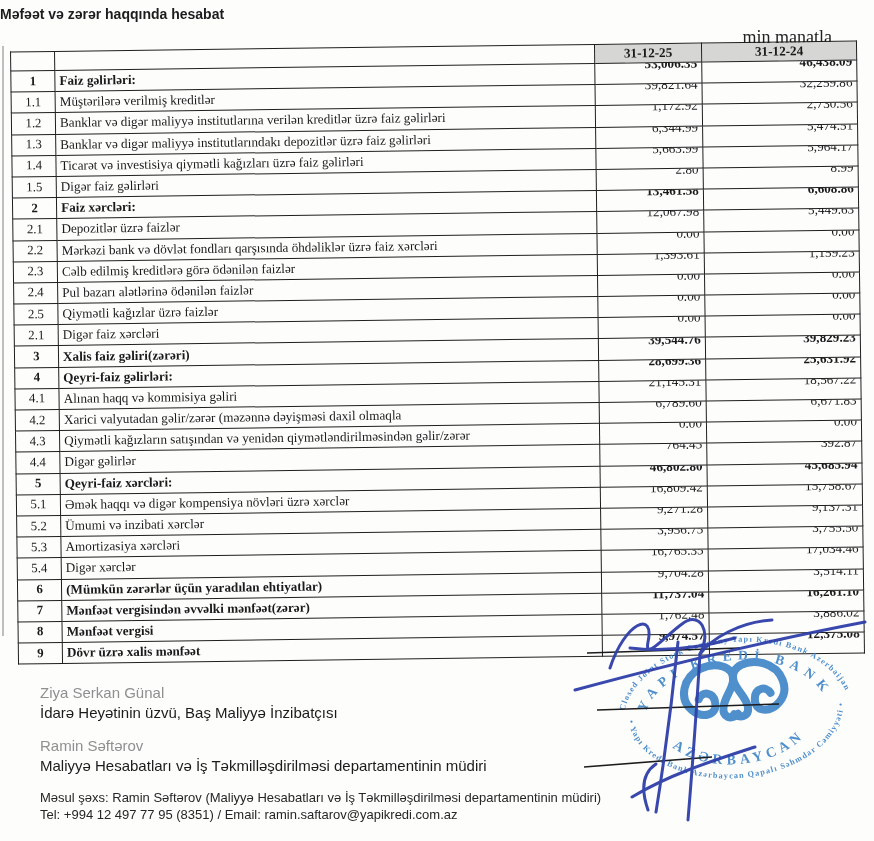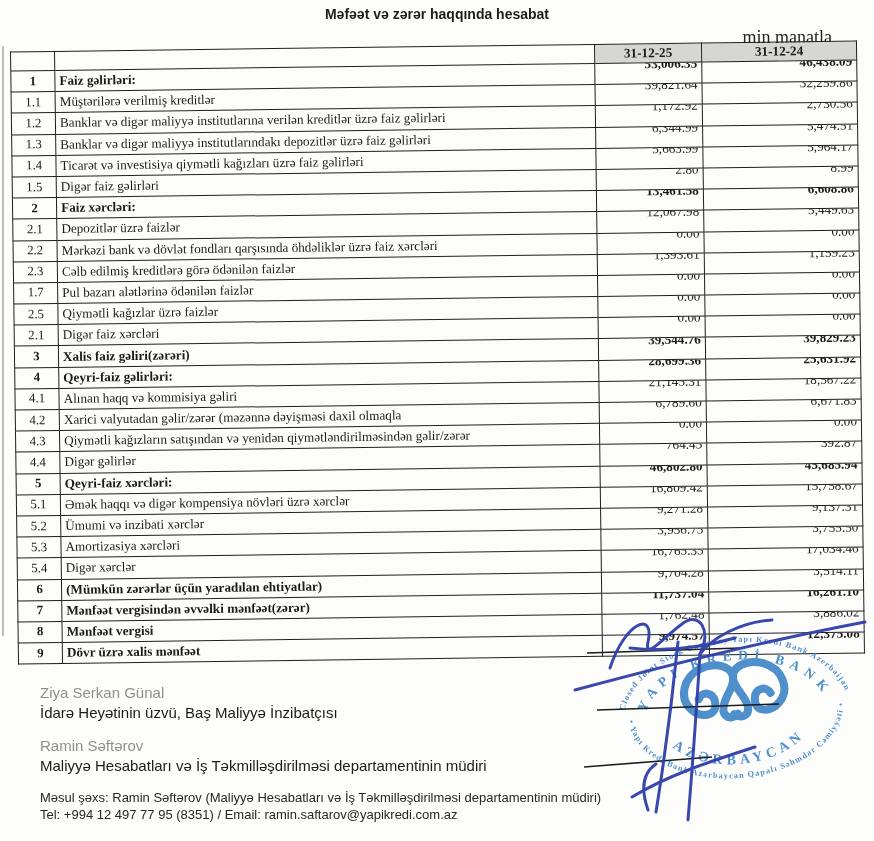--- a/index.html
+++ b/index.html
@@ -2,21 +2,21 @@
 <html><head>
 <meta charset="utf-8">
 <style>
   html,body{margin:0;padding:0;background:#e8e8e6;}
   .page{
     position:relative;width:874px;height:841px;background:#fdfdfc;
     overflow:hidden;font-family:"Liberation Serif",serif;color:#1a1a1a;
   }
   
   .title{
-    position:absolute;top:6px;left:0;width:100%;text-align:center;
+    position:absolute;top:6px;left:0;width:100%;
     font-family:"Liberation Sans",sans-serif;font-weight:bold;font-size:14px;color:#1c1c1c;
   }
   .unit{
     position:absolute;top:27px;right:42px;font-size:18px;color:#222;
   }
   
   .scan-edge{position:absolute;left:2px;top:46px;width:2px;height:590px;background:#8b8b8b;opacity:.55;}
   
   .table-wrap{position:absolute;left:14px;top:46px;width:846px;transform:rotate(-0.75deg);transform-origin:50% 50%;}
   table{border-collapse:collapse;width:846px;table-layout:fixed;}
@@ -123,21 +123,21 @@
             <td class="val"><span class="shift">0.00</span></td>
             <td class="val"><span class="shift">0.00</span></td>
           </tr>
           <tr class="datarow">
             <td class="num">2.3</td>
             <td class="lbl">Cəlb edilmiş kreditlərə görə ödənilən faizlər</td>
             <td class="val"><span class="shift">1,393.61</span></td>
             <td class="val"><span class="shift">1,159.23</span></td>
           </tr>
           <tr class="datarow">
-            <td class="num">1.7</td>
+            <td class="num">2.4</td>
             <td class="lbl">Pul bazarı alətlərinə ödənilən faizlər</td>
             <td class="val"><span class="shift">0.00</span></td>
             <td class="val"><span class="shift">0.00</span></td>
           </tr>
           <tr class="datarow">
             <td class="num">2.5</td>
             <td class="lbl">Qiymətli kağızlar üzrə faizlər</td>
             <td class="val"><span class="shift">0.00</span></td>
             <td class="val"><span class="shift">0.00</span></td>
           </tr>

